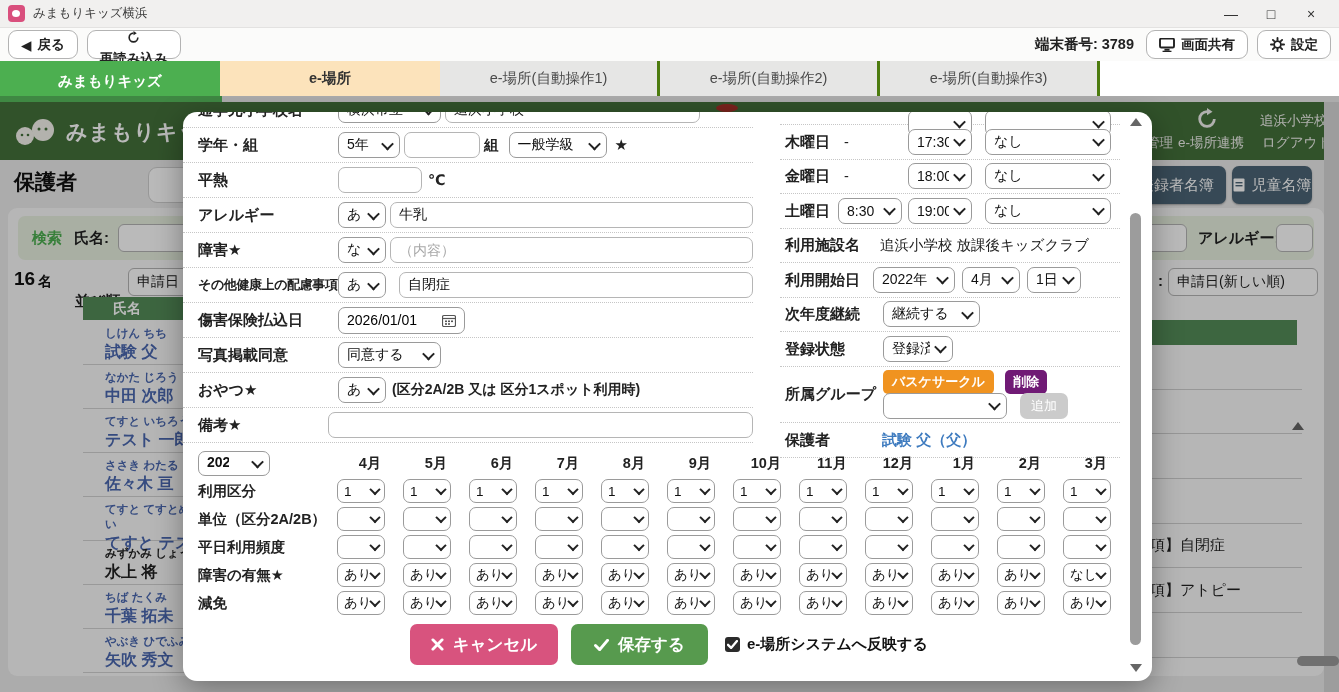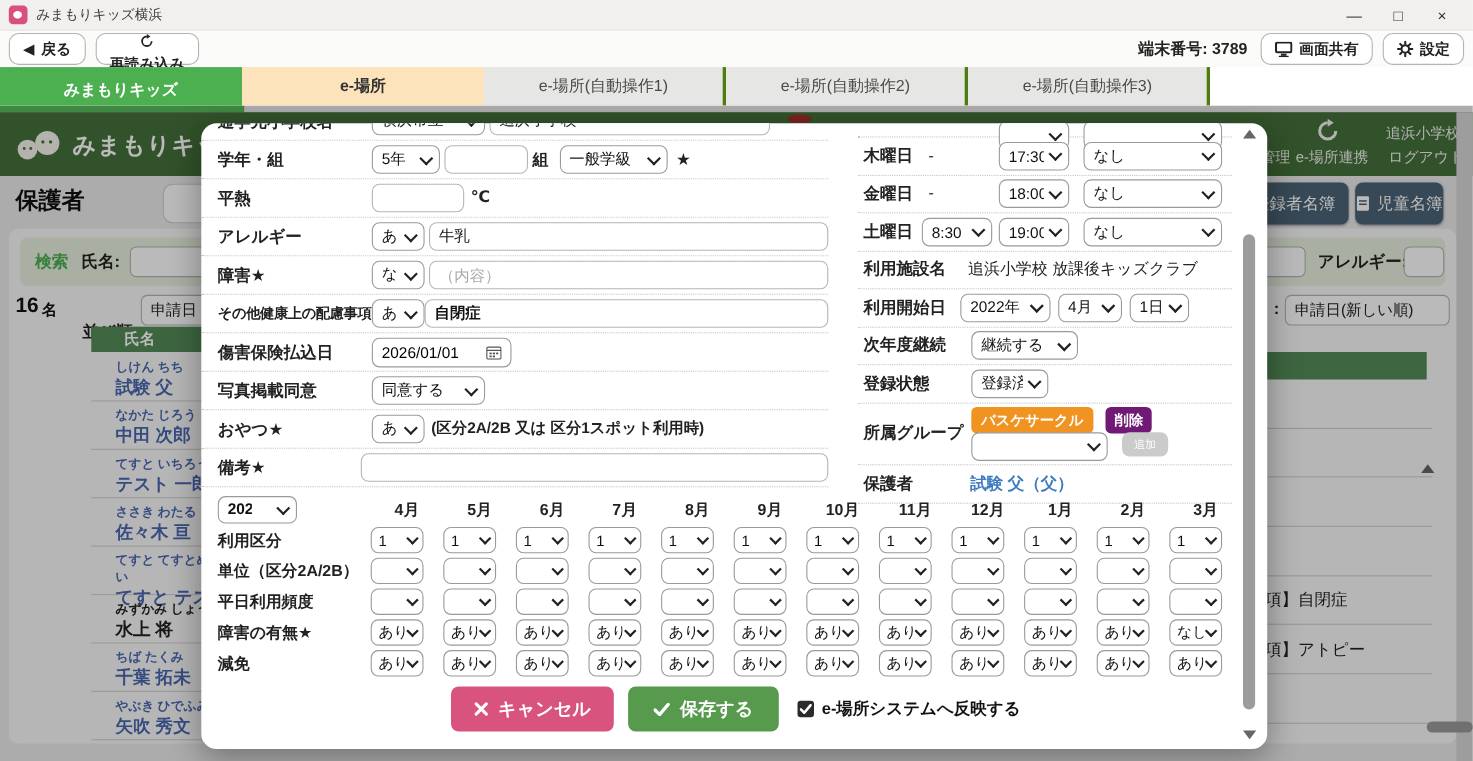--- a/index.html
+++ b/index.html
@@ -80,21 +80,21 @@
 
   .rightcol{position:absolute;left:597px;top:-16px;width:340px;}
   .rrow{position:relative;height:33.5px;border-bottom:1px dotted #c6c6c6;}
   .rrow0{position:relative;height:28px;border-bottom:1px dotted #c6c6c6;}
   .rlbl{position:absolute;left:5px;top:50%;transform:translateY(-50%);font-size:15px;font-weight:bold;color:#222;white-space:nowrap;}
   .rabs{position:absolute;top:50%;transform:translateY(-50%);}
   .rtext{font-size:14.5px;color:#222;white-space:nowrap;}
   .grouprow{height:55.5px;}
   .badge{display:inline-block;background:#f09320;color:#fff;font-size:13px;font-weight:bold;border-radius:5px;padding:3px 9px;}
   .delbtn{display:inline-block;background:#701a75;color:#fff;font-size:13px;font-weight:bold;border-radius:5px;padding:3px 8px;margin-left:7px;}
-  .addbtn{display:inline-block;background:#cbcbcb;color:#fff;font-size:10px;border-radius:7px;padding:4px 11px;margin-left:8px;}
+  .addbtn{display:inline-block;background:#cbcbcb;color:#fff;font-size:13px;border-radius:7px;padding:4px 11px;margin-left:8px;}
   .link{color:#3e7bbf;font-size:15px;font-weight:bold;}
 
   .months{position:absolute;left:15px;top:337px;width:940px;}
   .mrow{display:flex;align-items:center;height:28px;}
   .mlabel{width:139px;flex:none;font-weight:bold;font-size:14.5px;color:#222;white-space:nowrap;}
   .mcells{display:flex;}
   .mcell{width:66px;display:flex;justify-content:flex-start;}
   .mhead{font-weight:bold;font-size:14.5px;color:#222;justify-content:center;}
   .selm{width:48px;height:24px;padding:0 5px 0 6px;font-size:13.5px;}
   .selm .chev{width:6px;height:6px;margin-left:3px;}
@@ -357,21 +357,21 @@
               <span class="chev"></span>
             </div>
           <input class="inp" style="flex: 1 1 0%; margin-left: 4px;" placeholder="（内容）">
         </div>
         <div class="lrow">
           <div class="lbl small">その他健康上の配慮事項</div>
           <div class="sel" style="width:48px;">
               <span class="selv">あり</span>
               <span class="chev"></span>
             </div>
-          <input class="inp" style="flex: 1 1 0%; margin-left: 0; font-weight: bold;" value="自閉症">
+          <input class="inp" style="flex: 1 1 0%; margin-left: 13px;" value="自閉症">
         </div>
         <div class="lrow">
           <div class="lbl">傷害保険払込日</div>
           <div class="datebox">
             <span>2026/01/01</span>
             <svg width="14" height="13" viewBox="0 0 14 13">
                 <rect x="0.5" y="1.5" width="13" height="11" rx="1.5" fill="none" stroke="#555" stroke-width="1.2"></rect>
                 <line x1="0.5" y1="4.5" x2="13.5" y2="4.5" stroke="#555" stroke-width="1.2"></line>
                 <rect x="3" y="6.5" width="2" height="1.6" fill="#555"></rect>
                 <rect x="6" y="6.5" width="2" height="1.6" fill="#555"></rect>

